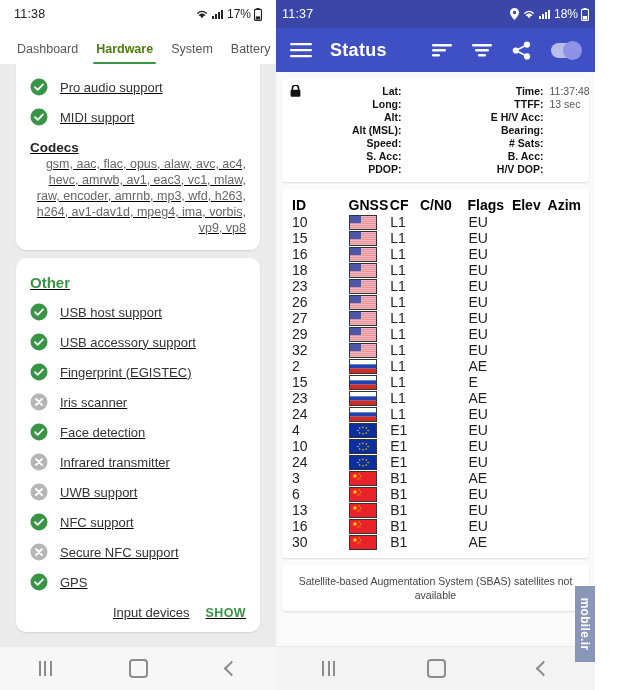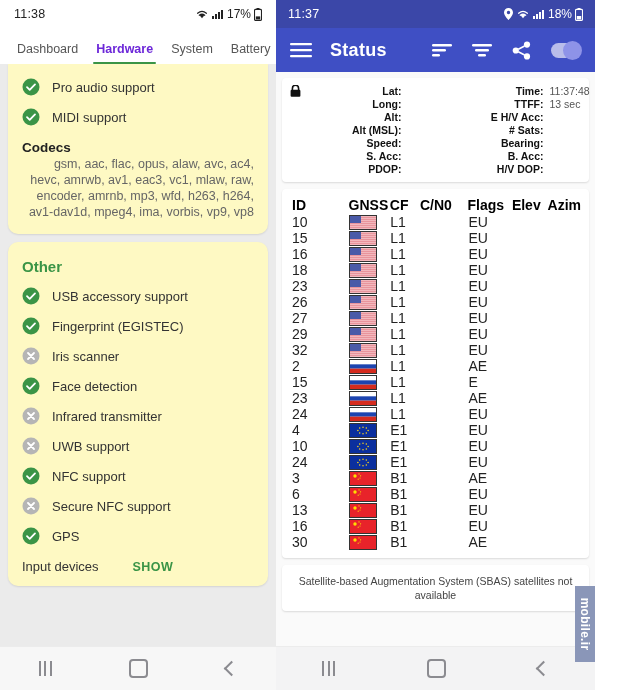--- a/index.html
+++ b/index.html
@@ -32,63 +32,64 @@
     height:36px;background:#fff;flex:0 0 auto;
     display:flex;align-items:flex-end;
     padding:0 8px;position:relative;overflow:hidden;
   }
   .tab{
     font-size:12.5px;color:#555;
     padding:0 9px 8px 9px;white-space:nowrap;
     position:relative;
     margin-top:24px;
   }
-  .tab.active{color:#6d28d9;font-weight:bold;}
+  .tab.active{color:#4d7c0f;font-weight:bold;}
   .tab.active::after{
     content:"";position:absolute;left:6px;right:6px;bottom:0;
     height:2.5px;background:#3a9446;border-radius:2px;
   }
 
   .scrollarea{flex:1 1 auto;overflow:hidden;padding:0 8px;}
   .card{
-    background:#fef9c3;border-radius:10px;
-    margin:8px 0;padding:10px 0 10px 0;
+    background:#ffffff;border-radius:10px;
+    margin:8px 8px;padding:10px 0 10px 0;
     box-shadow:0 1px 2px rgba(0,0,0,.10);
+    text-decoration:underline;
   }
   .card.first{margin-top:0;border-radius:0 0 10px 10px;padding-top:8px;}
   .feat{
     display:flex;align-items:center;
     padding:6px 14px;gap:12px;
   }
   .feat-label{font-size:13px;color:#333;}
   .badge{width:18px;height:18px;flex:0 0 18px;}
   .sec-title{
     font-size:15px;color:#3a9446;font-weight:bold;
     padding:6px 14px 6px 14px;
   }
   .codec-title{font-size:13.5px;color:#222;font-weight:bold;padding:8px 14px 1px 14px;}
   .codec-body{font-size:12.5px;color:#666;padding:0 14px 4px 14px;line-height:16px;text-align:right;}
   .inputrow{
     display:flex;align-items:center;
-    padding:8px 14px 2px 14px;gap:34px;
+    padding:8px 14px 2px 14px;gap:16px;justify-content:flex-end;
   }
   .inputrow .lbl{font-size:13px;color:#333;}
   .inputrow .show{font-size:12.5px;color:#3a9446;font-weight:bold;letter-spacing:.4px;}
 
   
   .phone-right{
     width:319px;height:690px;
     background:#fafafa;
     display:flex;flex-direction:column;
     position:relative;overflow:hidden;
   }
   .statusbar-r{
     height:28px;background:#3b47a8;
     display:flex;align-items:center;
-    padding:0 12px;flex:0 0 auto;
+    padding:0 6px;flex:0 0 auto;
   }
   .statusbar-r .sb-time{color:#fff;font-size:12.5px;}
   .statusbar-r .sb-pct{color:#fff;font-size:12px;}
   .appbar{
     height:44px;background:#3f4fc4;flex:0 0 auto;
     display:flex;align-items:center;padding:0 14px;gap:0;
   }
   .appbar-title{
     color:#fff;font-size:18px;font-weight:bold;
     margin-left:18px;letter-spacing:.3px;
@@ -240,20 +241,27 @@
           </span>
           <span class="feat-label">MIDI support</span>
         </div>
         <div class="codec-title">Codecs</div>
         <div class="codec-body">gsm, aac, flac, opus, alaw, avc, ac4, hevc, amrwb, av1, eac3, vc1, mlaw, raw, encoder, amrnb, mp3, wfd, h263, h264, av1-dav1d, mpeg4, ima, vorbis, vp9, vp8</div>
       </div>
 
       <div class="card">
         <div class="sec-title">Other</div>
 
+        <div class="feat">
+          <span class="badge"><svg width="18" height="18" viewBox="0 0 18 18">
+                <circle cx="9" cy="9" r="8.5" fill="#3a9446"></circle>
+                <path d="M5 9.2l2.7 2.6L13 6.4" stroke="#fff" stroke-width="1.8" fill="none" stroke-linecap="round" stroke-linejoin="round"></path>
+              </svg></span>
+          <span class="feat-label">USB host support</span>
+        </div>
         <div class="feat">
           <span class="badge"><svg width="18" height="18" viewBox="0 0 18 18">
                 <circle cx="9" cy="9" r="8.5" fill="#3a9446"></circle>
                 <path d="M5 9.2l2.7 2.6L13 6.4" stroke="#fff" stroke-width="1.8" fill="none" stroke-linecap="round" stroke-linejoin="round"></path>
               </svg></span>
           <span class="feat-label">USB accessory support</span>
         </div>
         <div class="feat">
           <span class="badge"><svg width="18" height="18" viewBox="0 0 18 18">
                 <circle cx="9" cy="9" r="8.5" fill="#3a9446"></circle>
@@ -443,24 +451,24 @@
               <span class="fix-val">11:37:48</span>
             </div>
             <div class="fix-row">
               <span class="fix-lbl">TTFF:</span>
               <span class="fix-val">13 sec</span>
             </div>
             <div class="fix-row">
                 <span class="fix-lbl">E H/V Acc:</span>
               </div>
             <div class="fix-row">
+                <span class="fix-lbl">Bearing:</span>
+              </div>
+            <div class="fix-row">
                 <span class="fix-lbl"># Sats:</span>
-              </div>
-            <div class="fix-row">
-                <span class="fix-lbl">Bearing:</span>
               </div>
             <div class="fix-row">
                 <span class="fix-lbl">B. Acc:</span>
               </div>
             <div class="fix-row">
                 <span class="fix-lbl">H/V DOP:</span>
               </div>
           </div>
         </div>
       </div>

